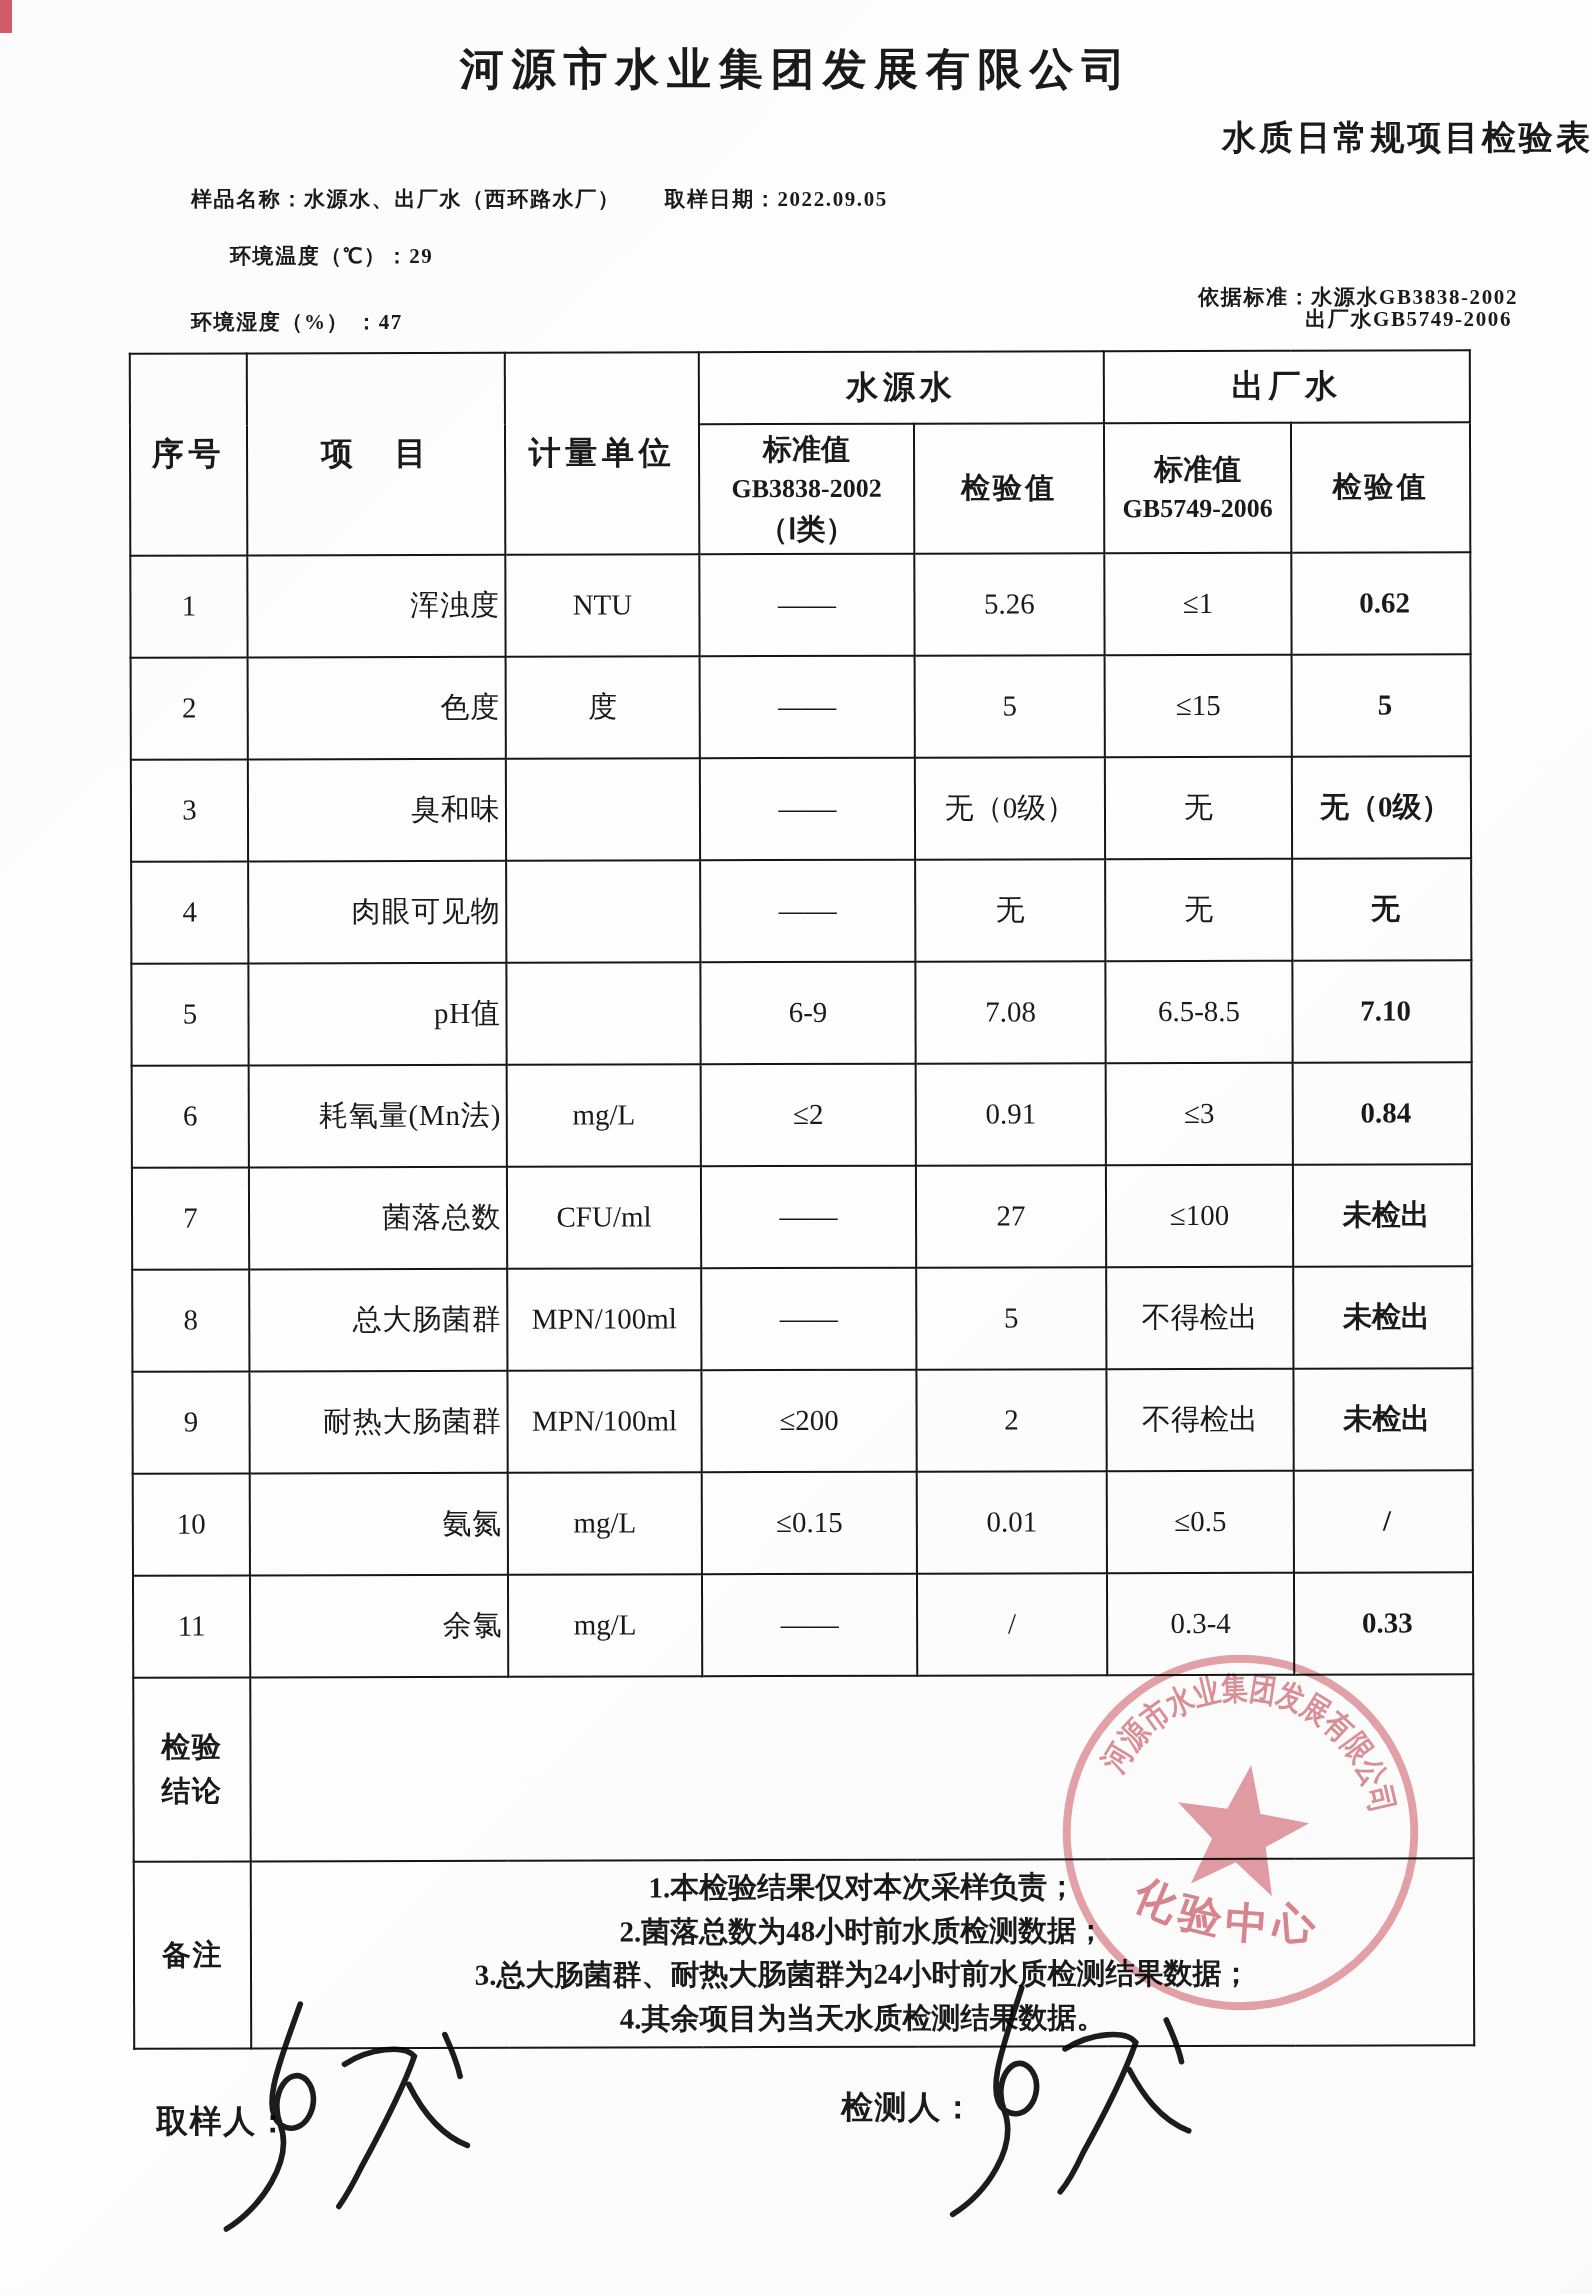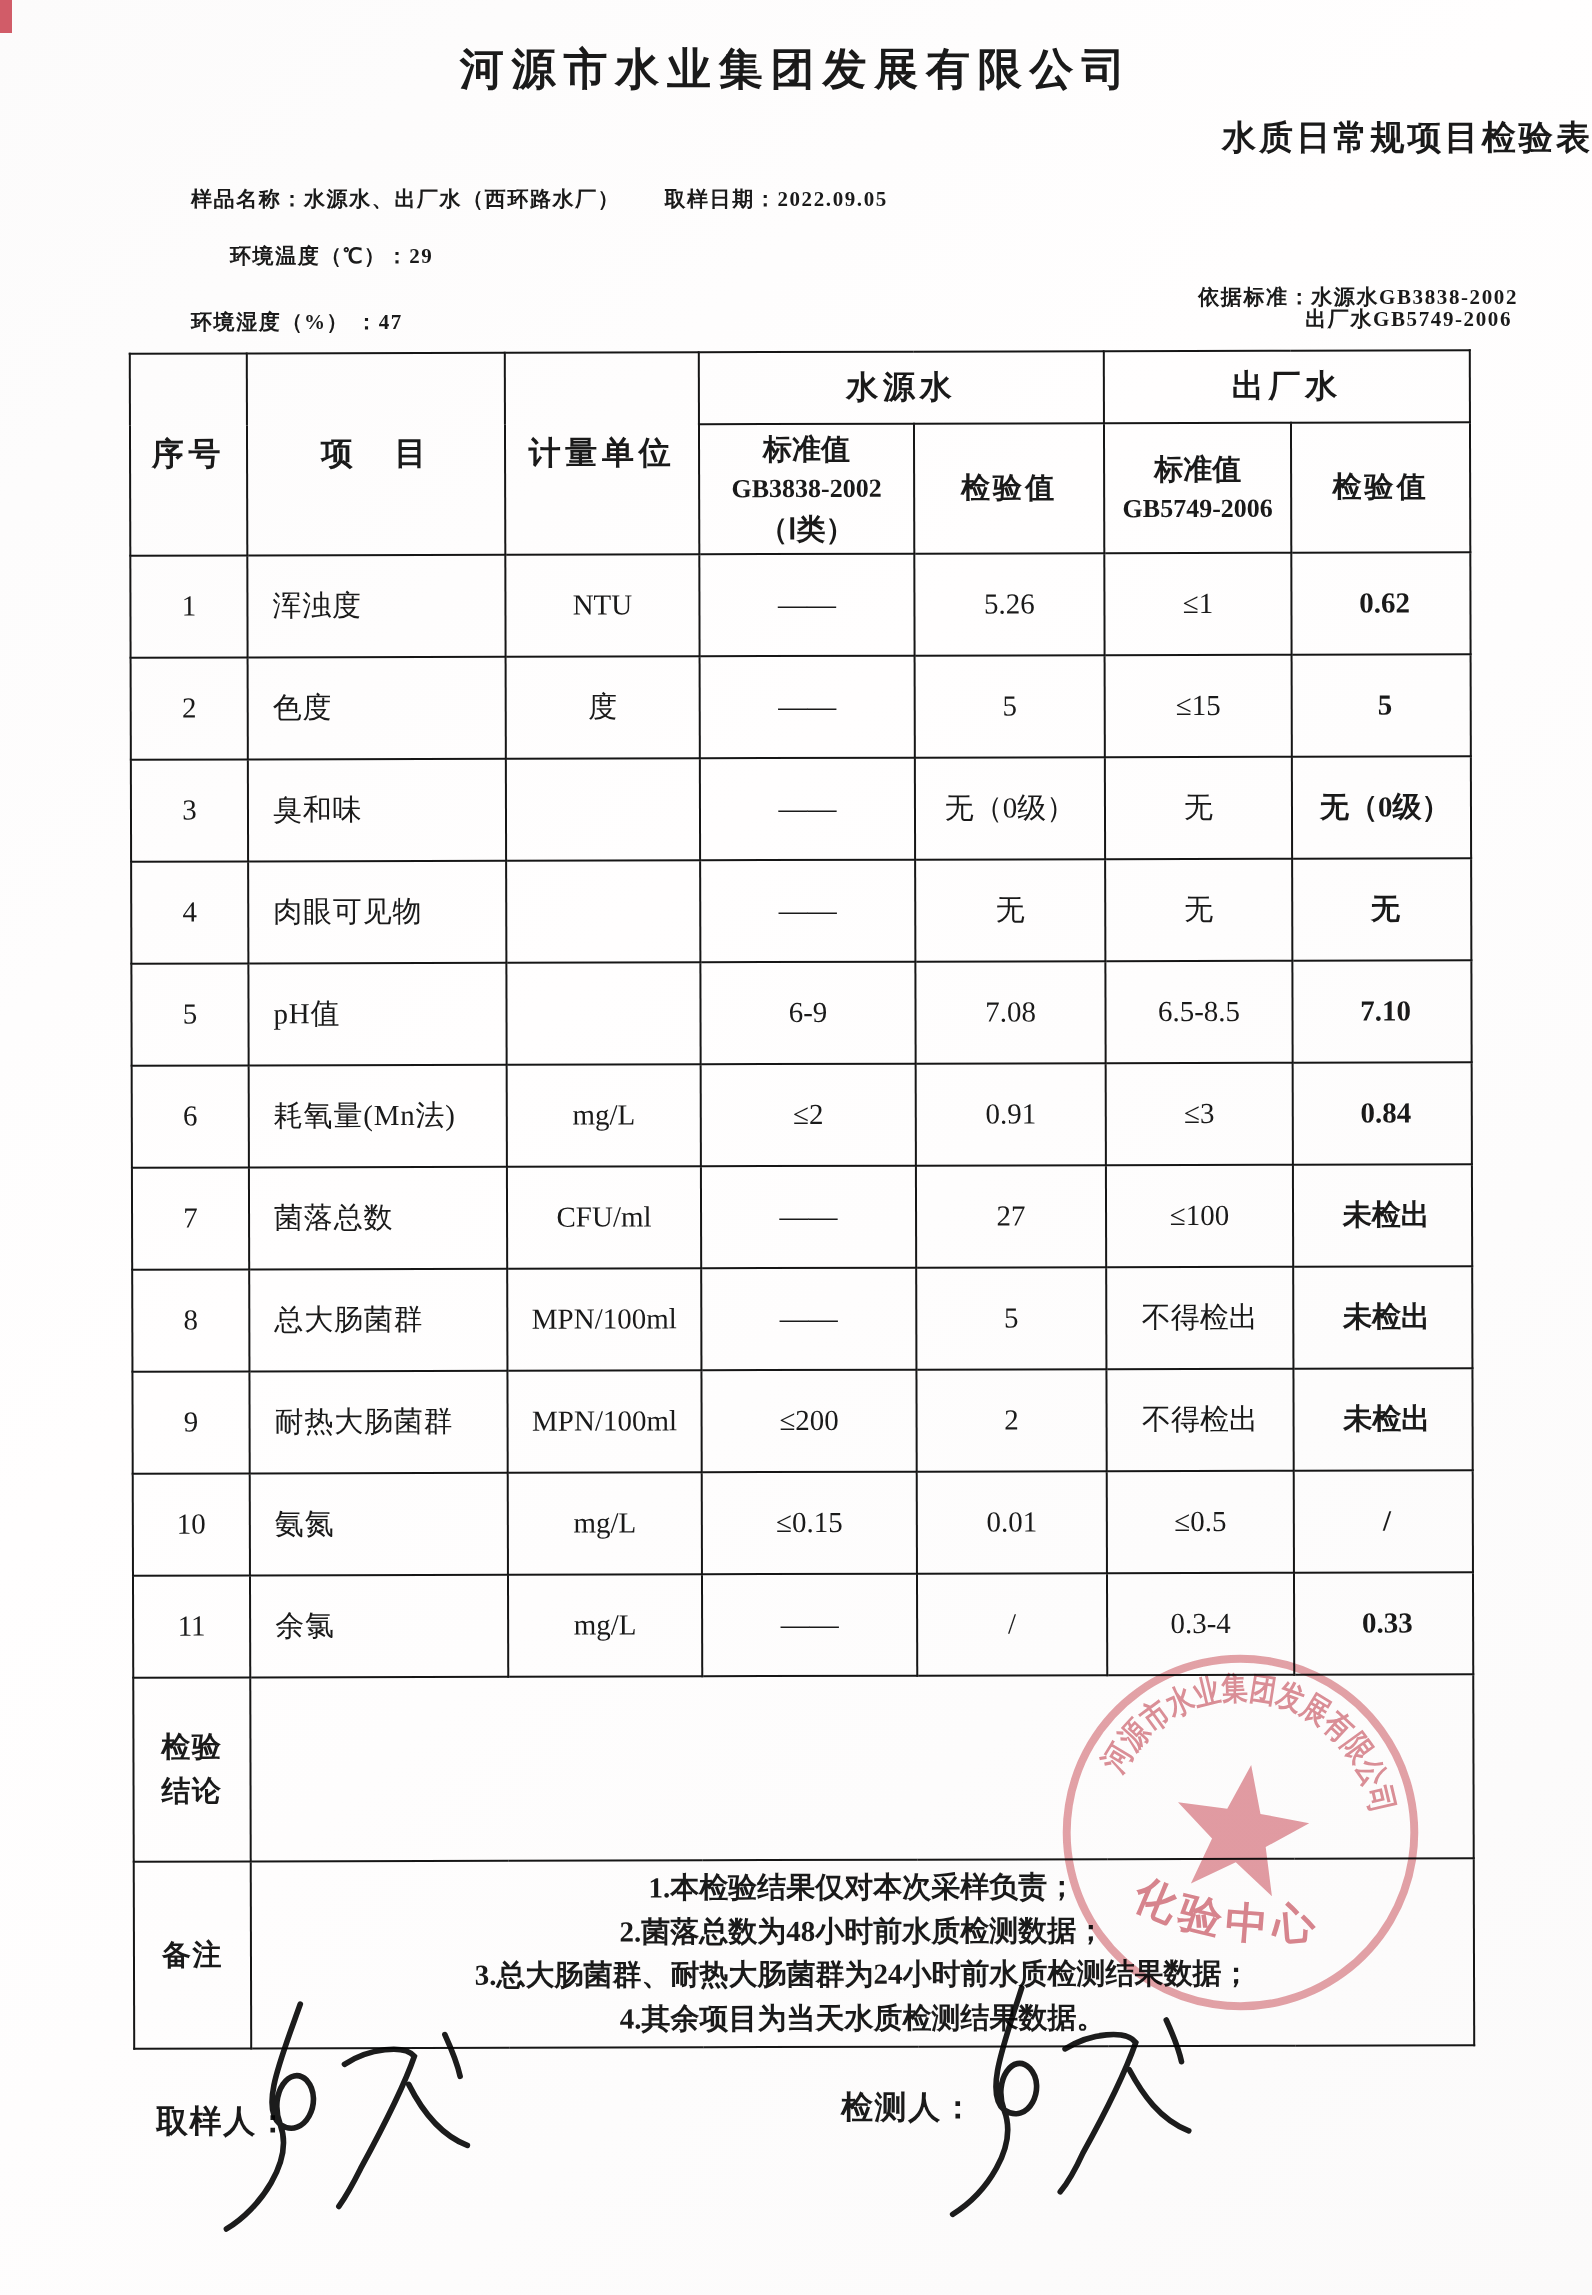--- a/index.html
+++ b/index.html
@@ -39,21 +39,21 @@
     border:2.3px solid #161616;
     text-align:center; vertical-align:middle;
     font-size:29px; padding:3.1px 4.7px; overflow:hidden;
   }
   tr.hrowA td { height:72px; font-size:32px; font-weight:700; letter-spacing:4.7px; }
   tr.hrowB td { height:129px; font-weight:700; }
   td.h-label { font-size:30px; font-weight:700; letter-spacing:3.1px; }
   .std-line { font-size:26px; font-weight:700; line-height:1.45; }
   .std-line.big { font-size:29px; }
   #data-rows td { height:102px; }
-  #data-rows td.col-item { text-align:left; padding-left:24px; letter-spacing:0.8px; }
+  #data-rows td.col-item { text-align:right; padding-left:24px; letter-spacing:0.8px; }
   #data-rows td.col-finval { font-weight:700;padding-left:12px; }
   #data-rows td.col-std, #data-rows td.col-val { font-weight:400; }
   td.label-cell { font-size:30px; font-weight:700; letter-spacing:1.6px; line-height:1.5; }
   tr.concl-row td { height:184px; }
   tr.notes-row td { height:187px; }
   td.notes-cell { text-align:left; padding:7.8px 11px 7.8px 12.4px; }
   td.notes-cell .note-line { font-size:29px; font-weight:700; line-height:1.5; white-space:nowrap; }
 
   .stamp {
     position:absolute; left:1058px; top:1650px; width:365px; height:365px;

